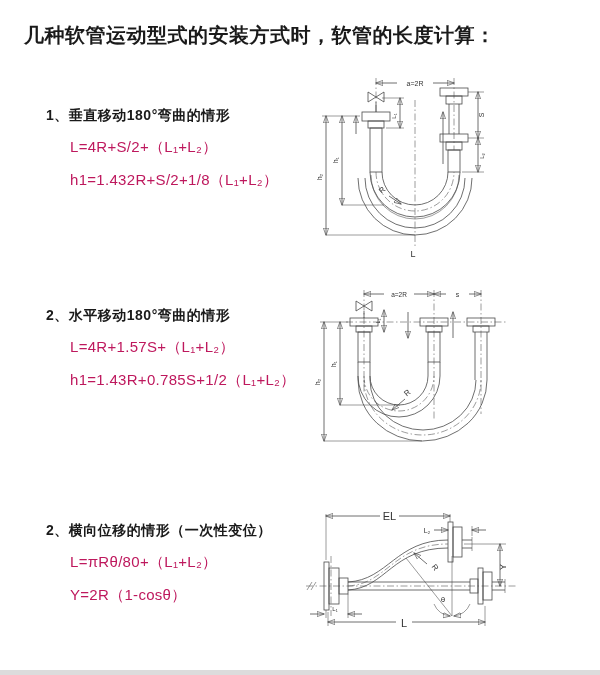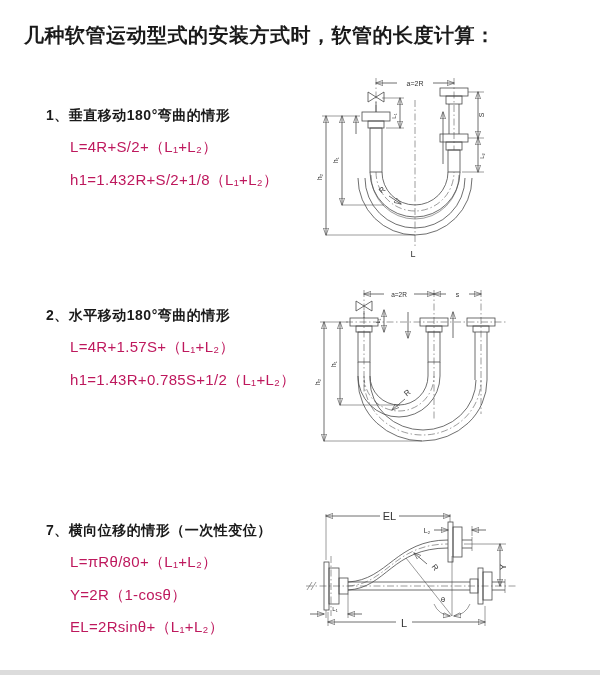--- a/index.html
+++ b/index.html
@@ -29,24 +29,23 @@
     <div class="formula">h1=1.432R+S/2+1/8（L₁+L₂）</div>
   </div>
 
   <div class="section" style="top:307px;">
     <div class="sec-heading">2、水平移动180°弯曲的情形</div>
     <div class="formula">L=4R+1.57S+（L₁+L₂）</div>
     <div class="formula">h1=1.43R+0.785S+1/2（L₁+L₂）</div>
   </div>
 
   <div class="section" style="top:522px;">
-    <div class="sec-heading">7、横向位移的情形（一次性变位）</div>
+    <div class="sec-heading">2、横向位移的情形（一次性变位）</div>
     <div class="formula">L=πRθ/80+（L₁+L₂）</div>
     <div class="formula">Y=2R（1-cosθ）</div>
-    <div class="formula">EL=2Rsinθ+（L₁+L₂）</div>
   </div>
 
   <div class="diagram" style="left:312px;top:72px;">
   <svg width="275" height="190" viewBox="0 0 275 190">
     <defs>
       <marker id="m1" viewBox="0 0 10 10" refX="8.5" refY="5" markerWidth="8" markerHeight="8" orient="auto-start-reverse" markerUnits="userSpaceOnUse">
         <path d="M0,1.8 L9,5 L0,8.2 Z" fill="#4a4a4a" stroke="none"></path>
       </marker>
       <pattern id="p1" width="4" height="4" patternUnits="userSpaceOnUse">
         <path d="M0,4 L4,0 M0,0 L4,4" stroke="#6a6a6a" stroke-width="0.5" fill="none"></path>

